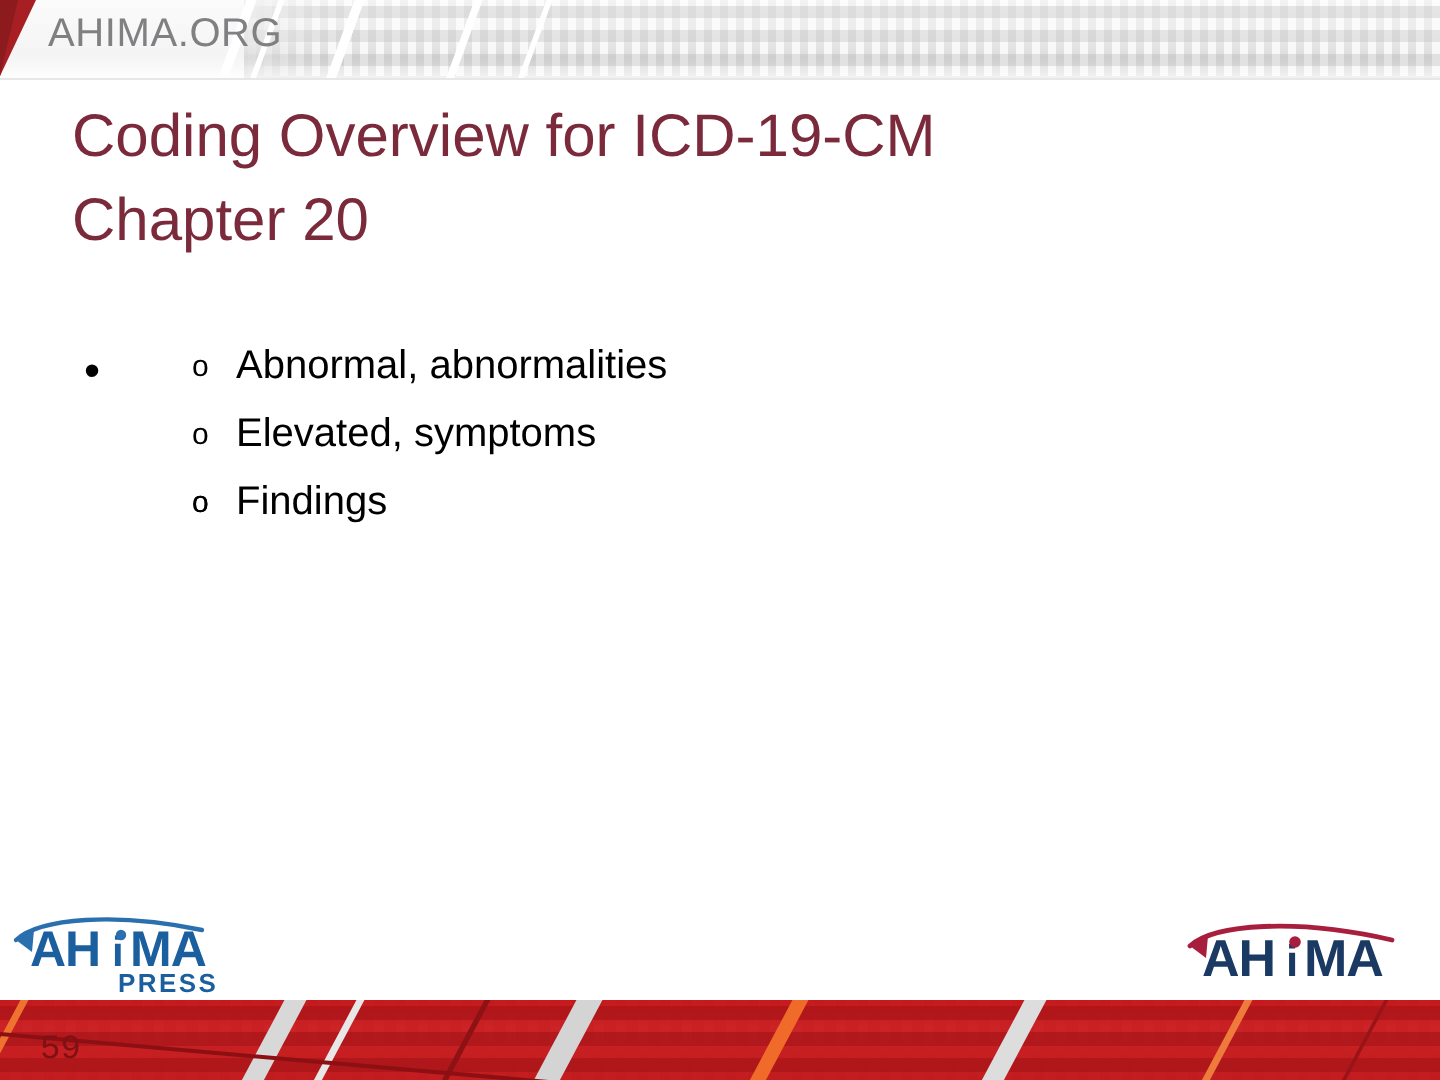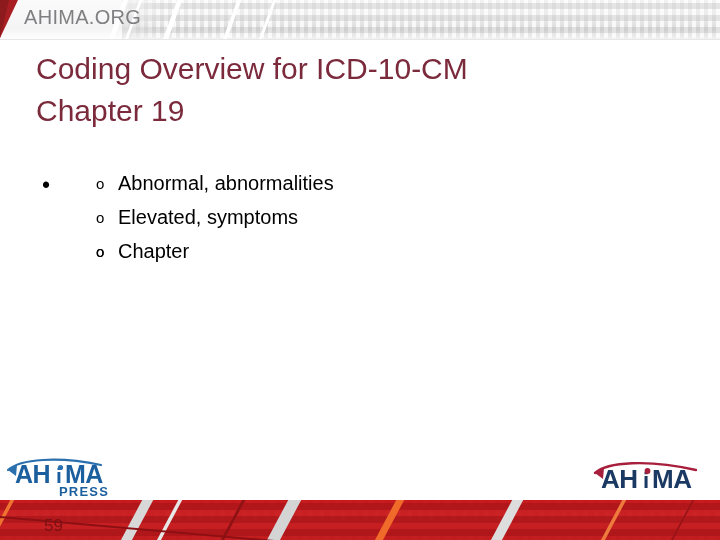--- a/index.html
+++ b/index.html
@@ -266,25 +266,25 @@
   .footer-topline {
     position: absolute;
     left: 0;
     top: 500px;
     width: 720px;
     height: 2px;
     background: #e3a5a6;
   }
   .page-number {
     position: absolute;
-    left: 44px;
+    left: 20px;
     top: 516px;
     font-size: 17px;
     color: #7e1113;
-    font-family: Liberation Sans, sans-serif;
+    font-family: Liberation Mono, monospace;
     z-index: 6;
   }
 </style>
 </head>
 <body>
 
 <div class="slide">
 
   <div class="header">
     <div class="header-band"></div>
@@ -296,43 +296,43 @@
         <span class="s4"></span>
         <span class="s5"></span>
     </div>
     <div class="header-tri"></div>
     <div class="header-tri-shade"></div>
     <div class="header-title">AHIMA.ORG</div>
   </div>
   <div class="header-bottom-line"></div>
 
   <div class="slide-title">
-    <div>Coding Overview for ICD-10-CM</div>
-    <div>Chapter 19</div>
+    <div>Coding Overview for ICD-19-CM</div>
+    <div>Chapter 20</div>
   </div>
 
   <div class="body-content">
     <ul class="level1">
       <li>
         <span class="b1mark">•</span>
         <ul class="level2">
           <li>
             <span class="b2mark">o</span>
             <span>Abnormal, abnormalities</span>
           </li>
           <li>
             <span class="b2mark">o</span>
             <span>Elevated, symptoms</span>
           </li>
           <li>
             <span class="b2mark">o</span>
           </li>
           <li>
             <span class="b2mark">o</span>
-            <span>Chapter</span>
+            <span>Findings</span>
           </li>
         </ul>
       </li>
     </ul>
   </div>
 
   <div class="logo-press">
     <svg width="116" height="44" viewBox="0 0 116 44" xmlns="http://www.w3.org/2000/svg">
       <path d="M2 14 C14 3, 52 0, 95 9" stroke="#2a6fae" stroke-width="2.2" fill="none" stroke-linecap="round"></path>
       <path d="M2 14 L11 9 L10 20 Z" fill="#2a6fae"></path>

